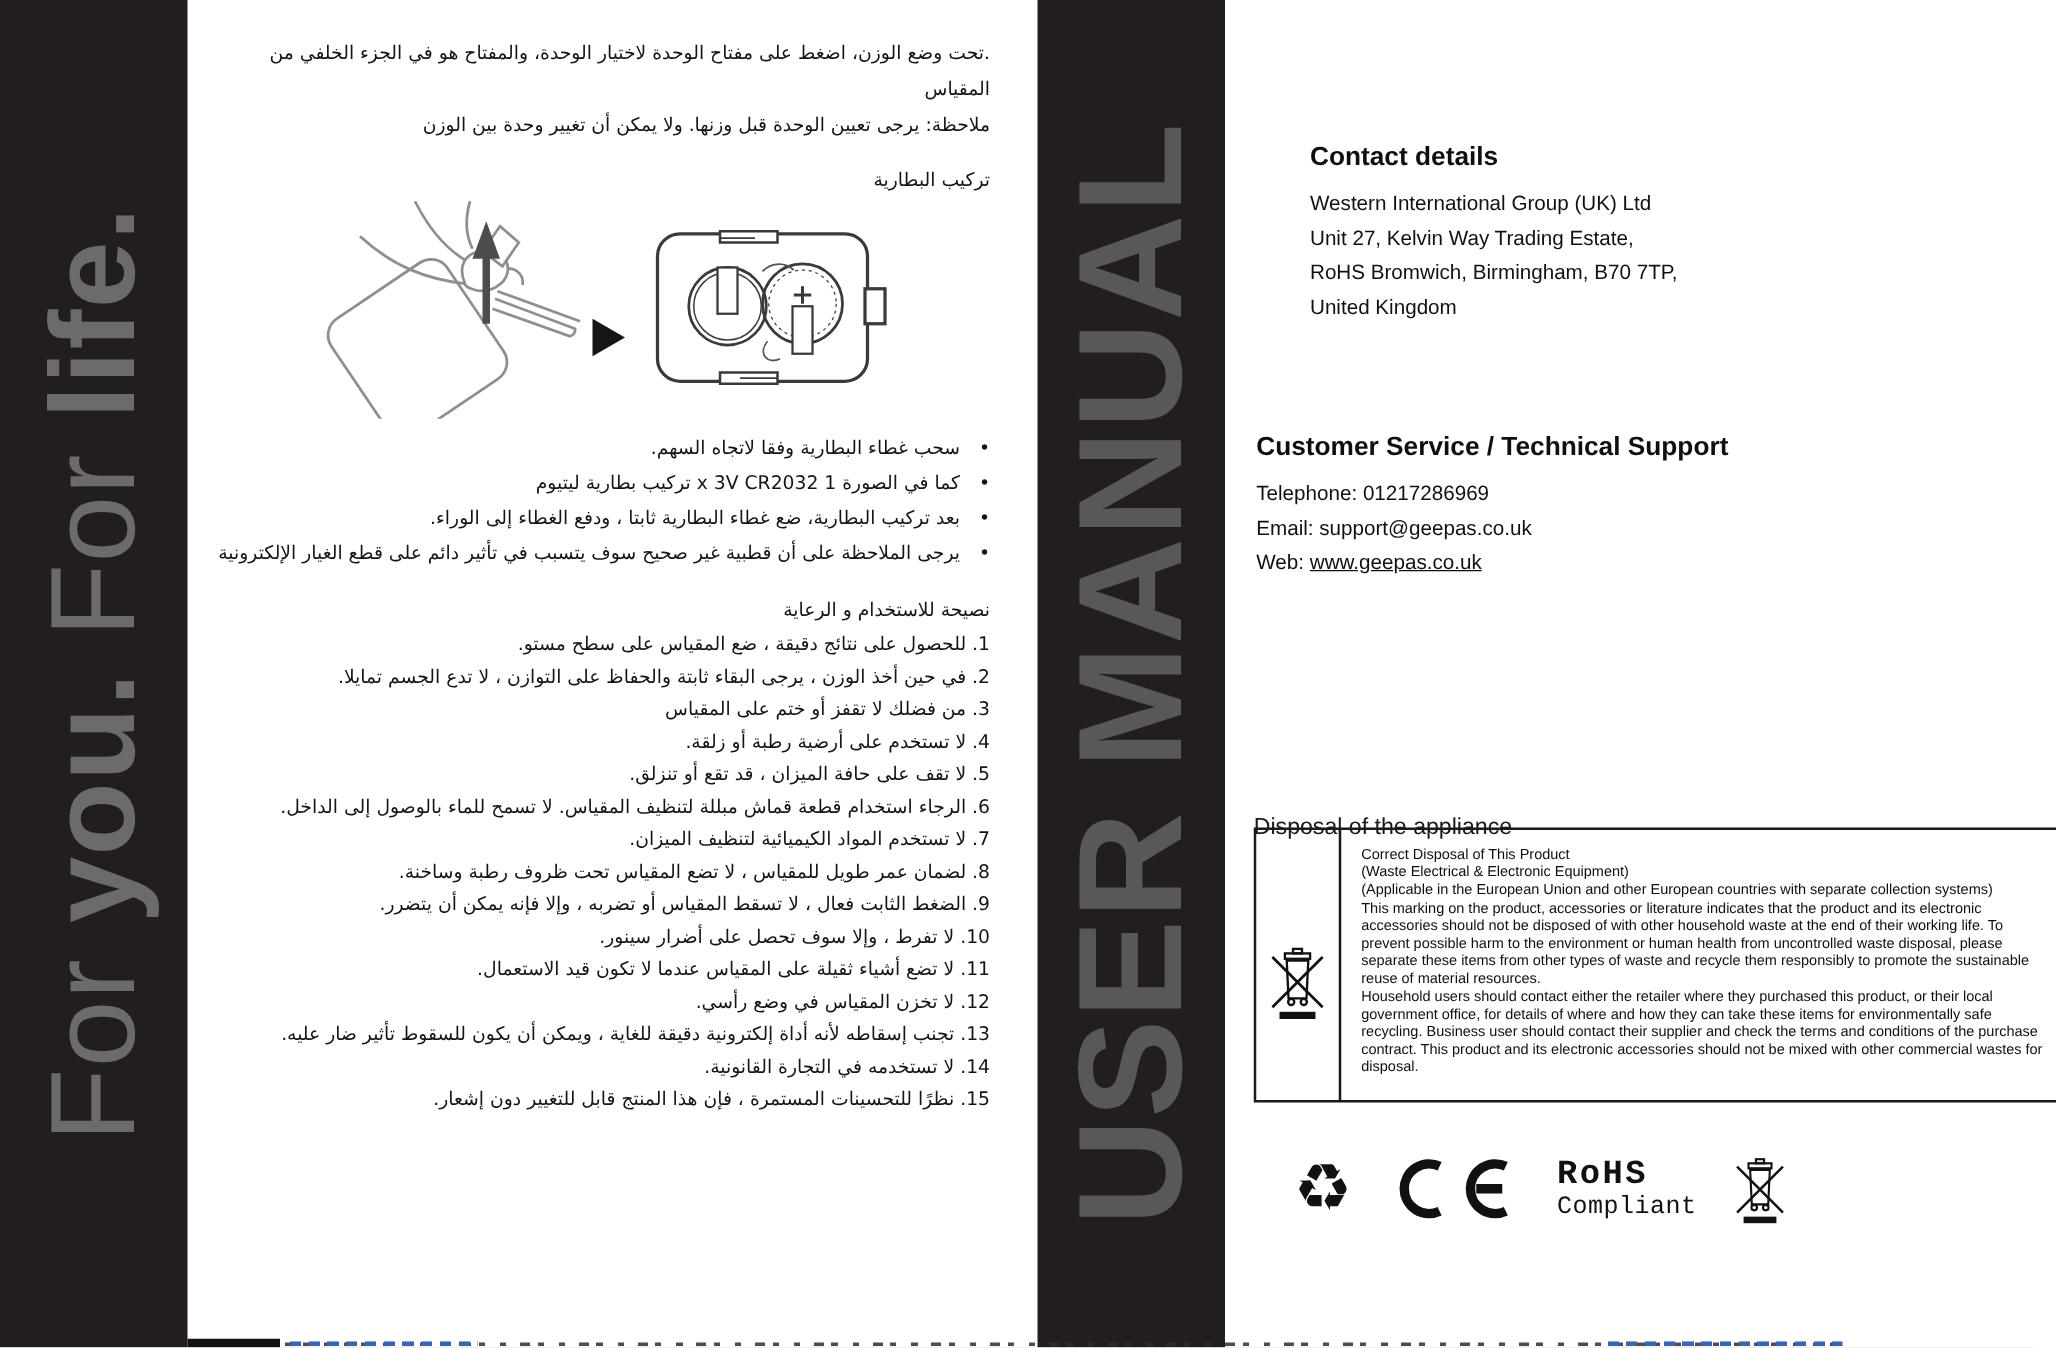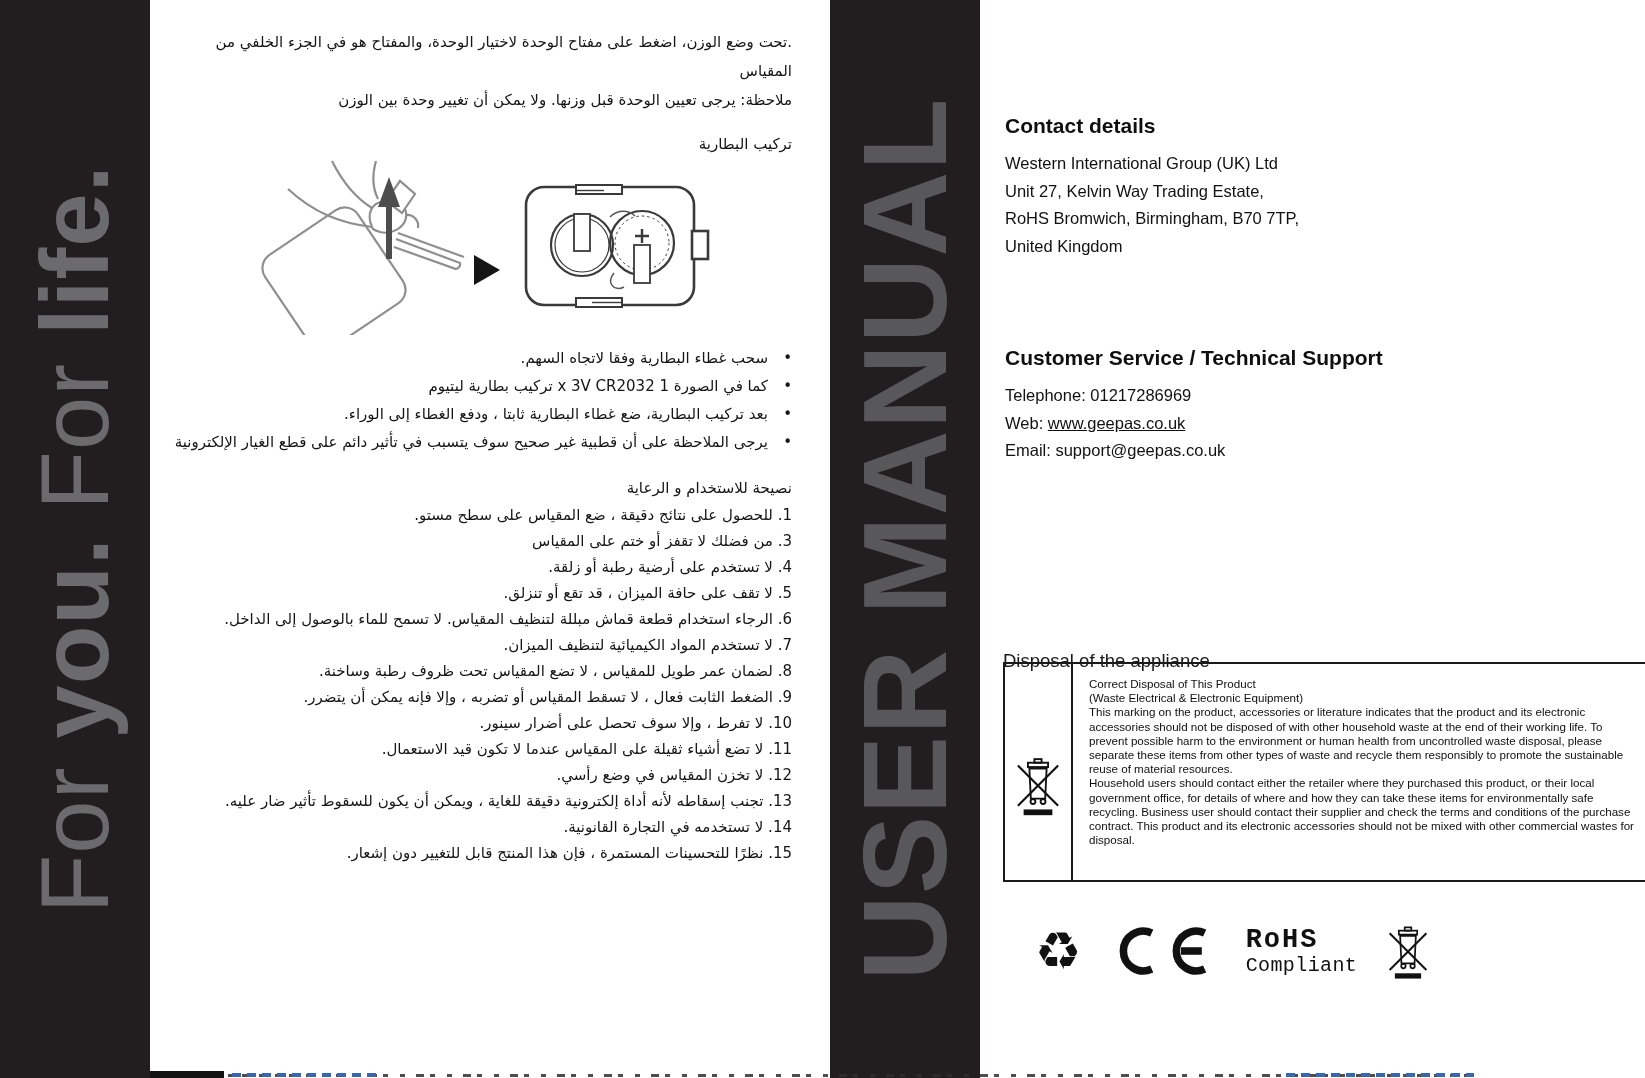--- a/index.html
+++ b/index.html
@@ -133,53 +133,54 @@
       <div class="bullet-row">
         <span class="bullet-mark">•</span>
         <span>يرجى الملاحظة على أن قطبية غير صحيح سوف يتسبب في تأثير دائم على قطع الغيار الإلكترونية</span>
       </div>
     </div>
 
     <div class="ar-heading" style="margin-top:20px;">نصيحة للاستخدام و الرعاية</div>
 
     <div id="care-list">
       <div class="care-item">1. للحصول على نتائج دقيقة ، ضع المقياس على سطح مستو.</div>
+      <div class="care-item">2. في حين أخذ الوزن ، يرجى البقاء ثابتة والحفاظ على التوازن ، لا تدع الجسم تمايلا.</div>
       <div class="care-item">3. من فضلك لا تقفز أو ختم على المقياس</div>
       <div class="care-item">4. لا تستخدم على أرضية رطبة أو زلقة.</div>
       <div class="care-item">5. لا تقف على حافة الميزان ، قد تقع أو تنزلق.</div>
       <div class="care-item">6. الرجاء استخدام قطعة قماش مبللة لتنظيف المقياس. لا تسمح للماء بالوصول إلى الداخل.</div>
       <div class="care-item">7. لا تستخدم المواد الكيميائية لتنظيف الميزان.</div>
       <div class="care-item">8. لضمان عمر طويل للمقياس ، لا تضع المقياس تحت ظروف رطبة وساخنة.</div>
       <div class="care-item">9. الضغط الثابت فعال ، لا تسقط المقياس أو تضربه ، وإلا فإنه يمكن أن يتضرر.</div>
       <div class="care-item">10. لا تفرط ، وإلا سوف تحصل على أضرار سينور.</div>
       <div class="care-item">11. لا تضع أشياء ثقيلة على المقياس عندما لا تكون قيد الاستعمال.</div>
       <div class="care-item">12. لا تخزن المقياس في وضع رأسي.</div>
       <div class="care-item">13. تجنب إسقاطه لأنه أداة إلكترونية دقيقة للغاية ، ويمكن أن يكون للسقوط تأثير ضار عليه.</div>
       <div class="care-item">14. لا تستخدمه في التجارة القانونية.</div>
       <div class="care-item">15. نظرًا للتحسينات المستمرة ، فإن هذا المنتج قابل للتغيير دون إشعار.</div>
     </div>
   </div>
 
   <div id="spine-banner" class="banner">
     <div class="rot-wrap">USER MANUAL</div>
   </div>
 
-  <div class="en-block" style="left:1005px;top:114px;">
+  <div class="en-block" style="left:1048px;top:114px;">
     <div class="en-heading">Contact details</div>
     <div class="en-line">Western International Group (UK) Ltd</div>
     <div class="en-line">Unit 27, Kelvin Way Trading Estate,</div>
     <div class="en-line">RoHS Bromwich, Birmingham, B70 7TP,</div>
     <div class="en-line">United Kingdom</div>
   </div>
 
   <div class="en-block" style="left:1005px;top:346px;">
     <div class="en-heading">Customer Service / Technical Support</div>
     <div class="en-line">Telephone: 01217286969</div>
+    <div class="en-line">Email: support@geepas.co.uk</div>
     <div class="en-line"><span>Web: </span><span id="web-url">www.geepas.co.uk</span></div>
-    <div class="en-line">Email: support@geepas.co.uk</div>
   </div>
 
   <div id="disposal-heading">Disposal of the appliance</div>
 
   <div id="disposal-box">
     <div id="disposal-icon-cell">
       <svg width="46" height="64" viewBox="0 0 64 86">
         <g stroke="#111" fill="none" stroke-width="2.6">
           <rect x="27" y="7" width="10" height="5"></rect>
           <rect x="18" y="12" width="28" height="6"></rect>
@@ -187,20 +188,21 @@
           <circle cx="25" cy="66" r="3.4"></circle>
           <circle cx="39" cy="66" r="3.4"></circle>
           <path d="M4 16 L60 72 M60 16 L4 72" stroke-width="3"></path>
         </g>
         <rect x="12" y="77" width="40" height="8" fill="#111"></rect>
       </svg>
     </div>
     <div id="disposal-text-cell">
       <div>Correct Disposal of This Product</div>
       <div>(Waste Electrical &amp; Electronic Equipment)</div>
+      <div>(Applicable in the European Union and other European countries with separate collection systems)</div>
       <div>This marking on the product, accessories or literature indicates that the product and its electronic accessories should not be disposed of with other household waste at the end of their working life. To prevent possible harm to the environment or human health from uncontrolled waste disposal, please separate these items from other types of waste and recycle them responsibly to promote the sustainable reuse of material resources.</div>
       <div>Household users should contact either the retailer where they purchased this product, or their local government office, for details of where and how they can take these items for environmentally safe recycling. Business user should contact their supplier and check the terms and conditions of the purchase contract. This product and its electronic accessories should not be mixed with other commercial wastes for disposal.</div>
     </div>
   </div>
 
   <div id="marks-row">
     <span id="recycle-glyph">♻</span>
     <svg width="104" height="50" viewBox="0 0 110 52">
       <g stroke="#111" stroke-width="8" fill="none">
         <path d="M42 7 A21 21 0 1 0 42 45"></path>

